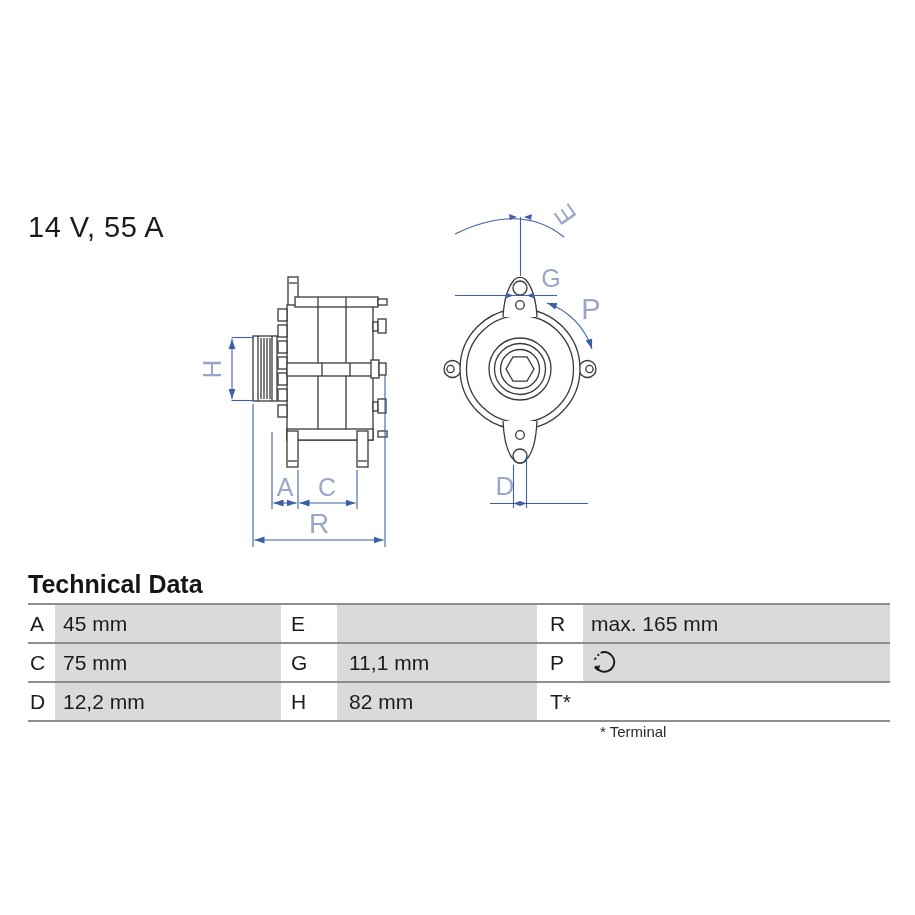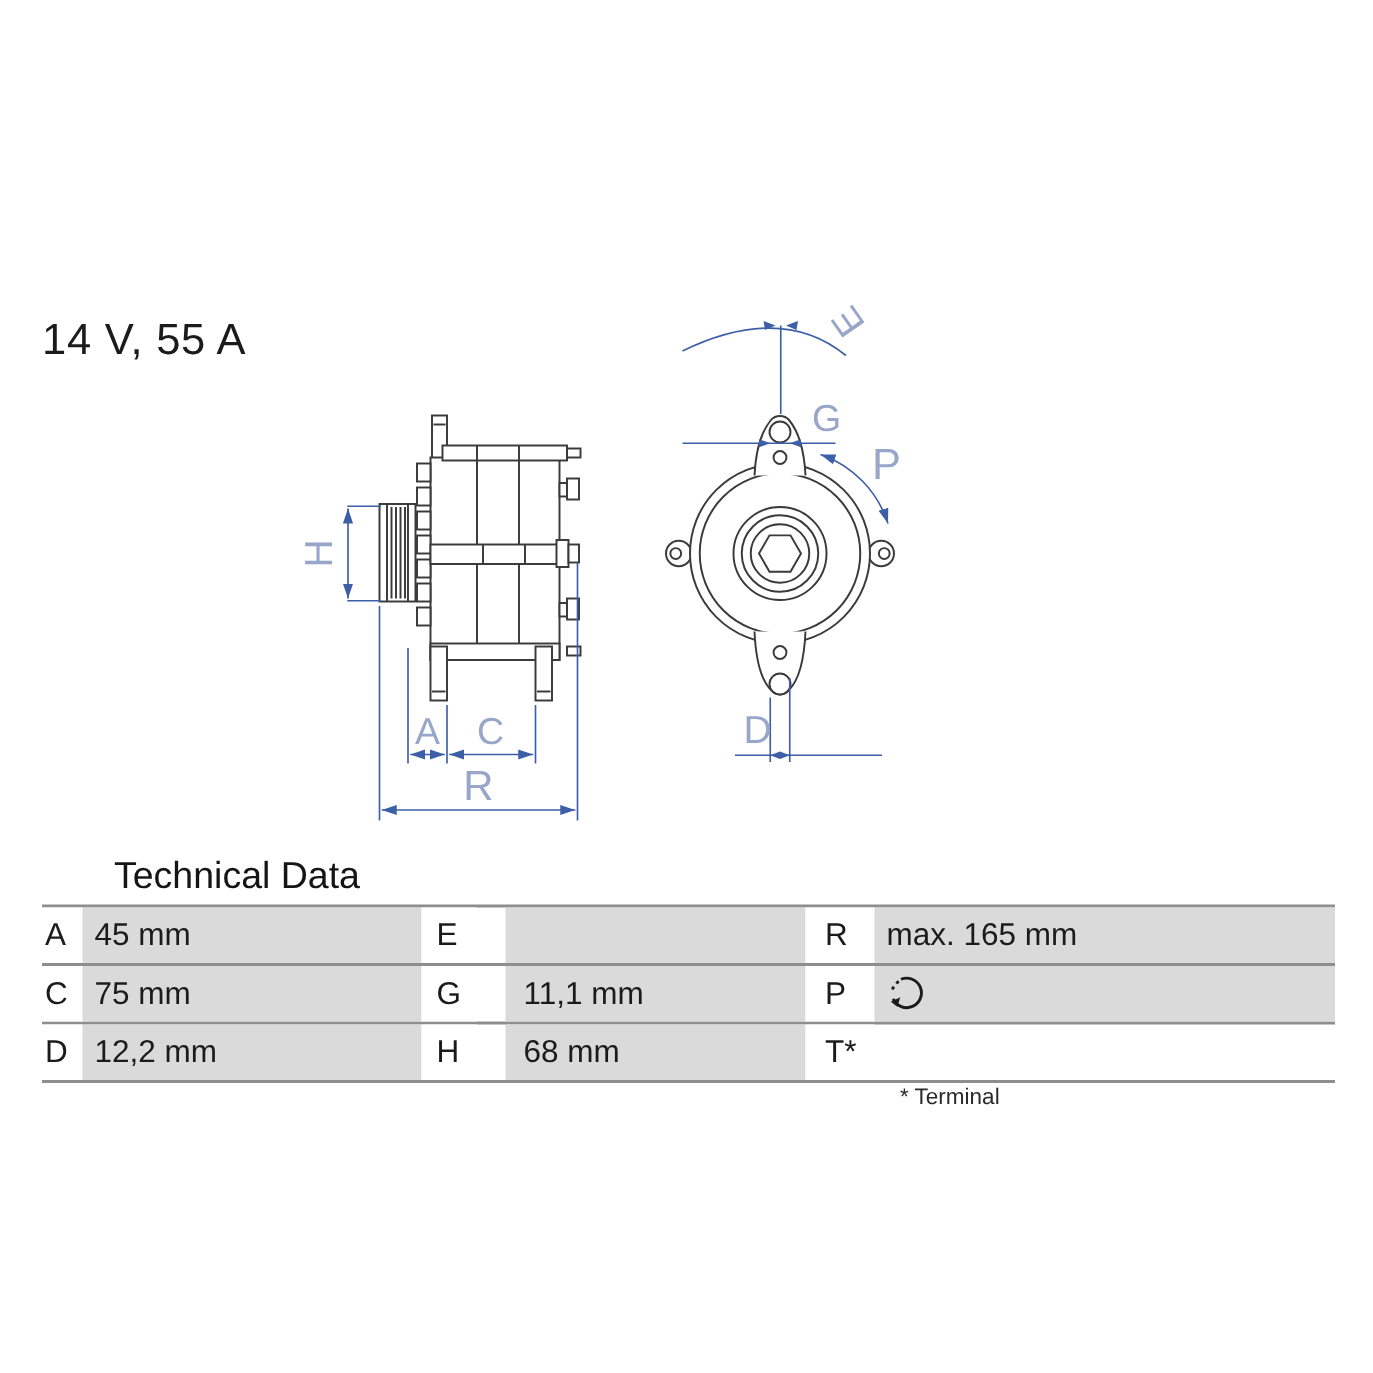--- a/index.html
+++ b/index.html
@@ -2,21 +2,21 @@
 <html><head>
 <meta charset="utf-8">
 <style>
   html,body{margin:0;padding:0;background:#fff;}
   #canvas{
     position:relative;width:915px;height:915px;background:#ffffff;overflow:hidden;
     font-family:"Liberation Sans","DejaVu Sans",sans-serif;color:#1b1b1b;
   }
   .abs{position:absolute;}
   #title{left:28px;top:163px;font-size:29px;letter-spacing:.5px;color:#1b1b1b;margin-top:48px;}
-  #tech-heading{left:28px;top:570px;font-size:25px;font-weight:normal;color:#151515;margin-left:48px;}
+  #tech-heading{left:28px;top:570px;font-size:25px;font-weight:bold;color:#151515;}
   #drawing{left:0;top:0;width:915px;height:915px;}
   
   #tech-table{left:28px;top:603px;width:862px;border-top:2px solid #8e8e8e;}
   .trow{display:grid;grid-template-columns:27px 226px 37px 219px 46px 307px;
         height:37px;border-bottom:2px solid #8e8e8e;font-size:21px;}
   .cell{display:flex;align-items:center;white-space:nowrap;overflow:hidden;}
   .kcell{background:#ffffff;padding-left:2px;}
   .vcell{background:#dadada;}
   .c2{padding-left:8px;text-align:center;}
   .c3{padding-left:10px;}
@@ -203,21 +203,21 @@
           <path d="M10,4 A10.2,10.2 0 1 1 4.6,17.5" fill="none" stroke="#1b1b1b" stroke-width="2"></path>
           <polygon points="3,19.5 9.5,16.5 7.5,23" fill="#1b1b1b"></polygon>
         </svg>
       </div>
     </div>
 
     <div class="trow">
       <div class="cell kcell c1">D</div>
       <div class="cell vcell c2">12,2 mm</div>
       <div class="cell kcell c3">H</div>
-      <div class="cell vcell c4">68 mm</div>
+      <div class="cell vcell c4">82 mm</div>
       <div class="cell kcell c5">T*</div>
     </div>
 
   </div>
 
   <div id="footnote" class="abs">* Terminal</div>
 
 </div>
 
 </body></html>

